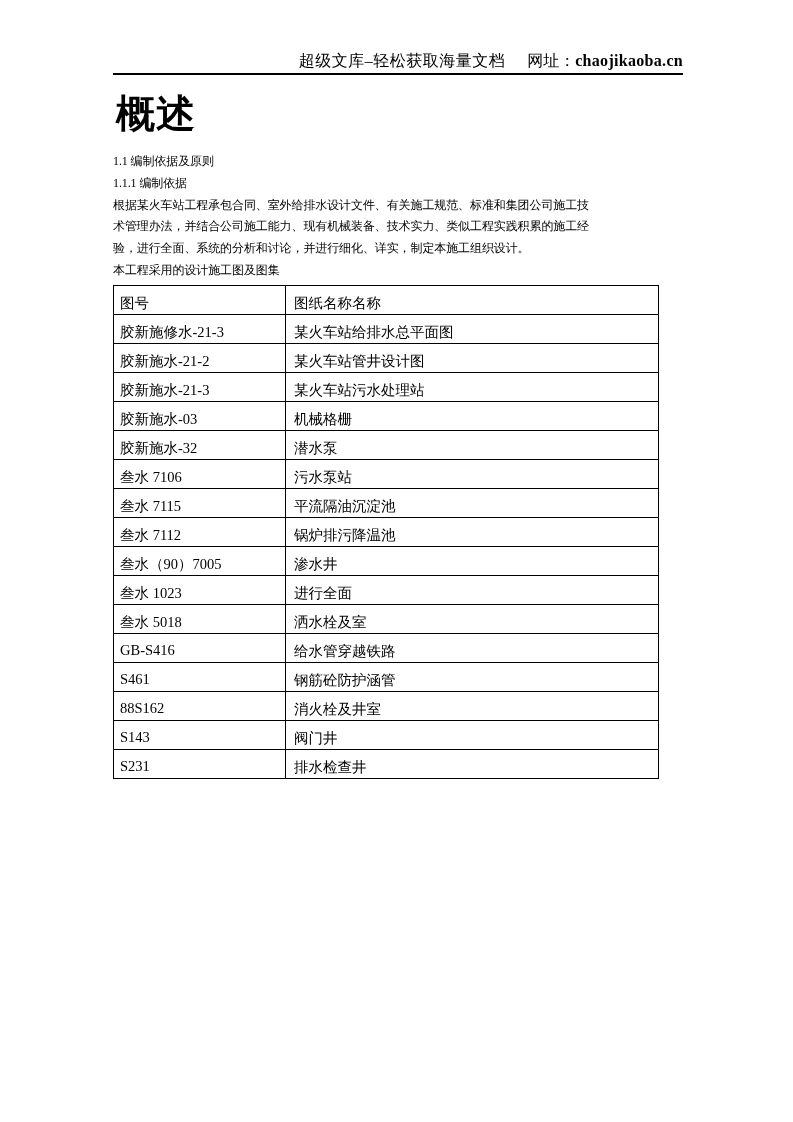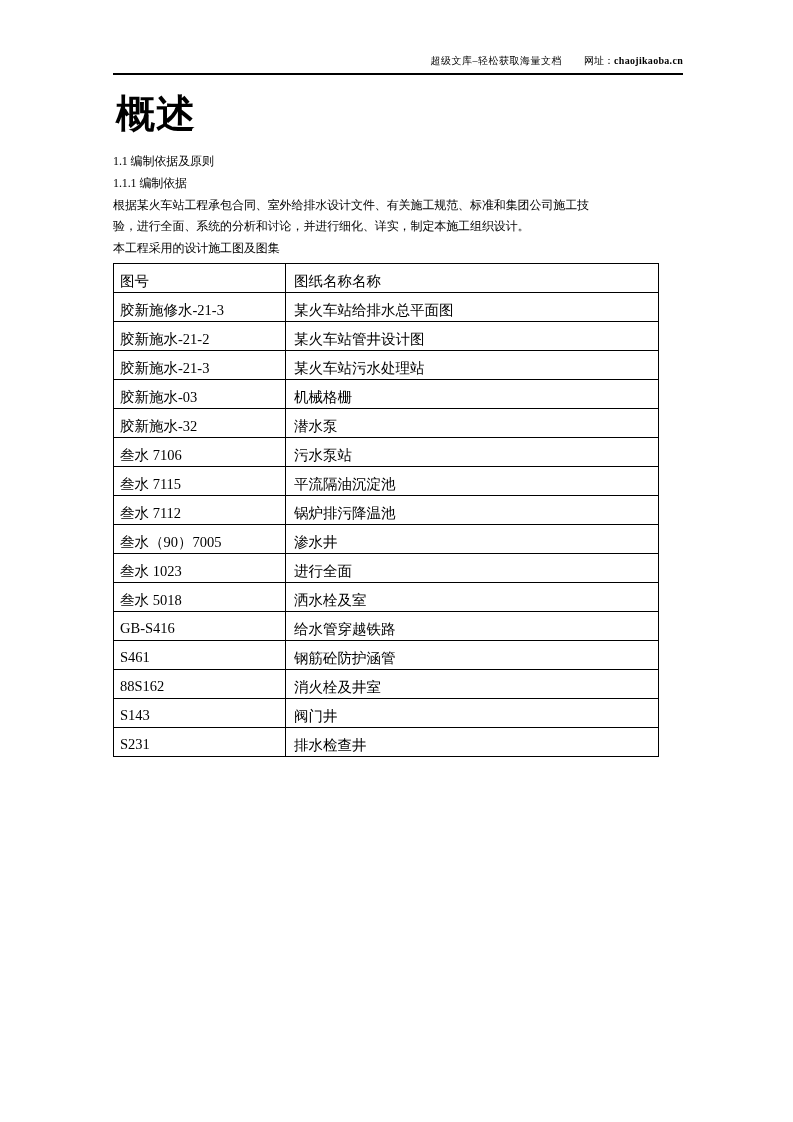--- a/index.html
+++ b/index.html
@@ -16,21 +16,21 @@
     width: 793px;
     height: 1122px;
     padding: 0 110px 0 113px;
   }
   
   .doc-header {
     padding-top: 52px;
     padding-bottom: 4px;
     border-bottom: 2px solid #000000;
     text-align: right;
-    font-size: 10px;
+    font-size: 16px;
     line-height: 17px;
     white-space: nowrap;
   }
   .doc-header .site-name { letter-spacing: 0.5px; }
   .doc-header .url-label { margin-left: 22px; }
   .doc-header .url-value { font-weight: 600; letter-spacing: 0.3px; }
   
   .doc-title {
     margin-top: 20px;
     margin-left: 3px;
@@ -81,20 +81,21 @@
   <div class="doc-header">
     <span class="site-name">超级文库–轻松获取海量文档</span><span class="url-label">网址：</span><span class="url-value">chaojikaoba.cn</span>
   </div>
 
   <div class="doc-title">概述</div>
 
   <div class="body-text">
     <div class="text-line">1.1 编制依据及原则</div>
     <div class="text-line">1.1.1 编制依据</div>
     <div class="text-line">根据某火车站工程承包合同、室外给排水设计文件、有关施工规范、标准和集团公司施工技</div>
+    <div class="text-line">术管理办法，并结合公司施工能力、现有机械装备、技术实力、类似工程实践积累的施工经</div>
     <div class="text-line">验，进行全面、系统的分析和讨论，并进行细化、详实，制定本施工组织设计。</div>
     <div class="text-line">本工程采用的设计施工图及图集</div>
   </div>
 
   <table class="drawings">
     <colgroup>
         <col class="c1">
         <col class="c2">
       </colgroup>
     <thead>

